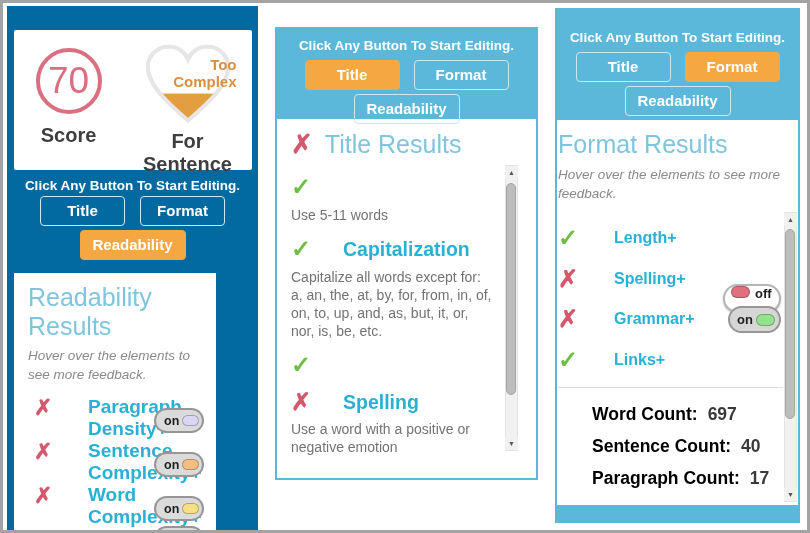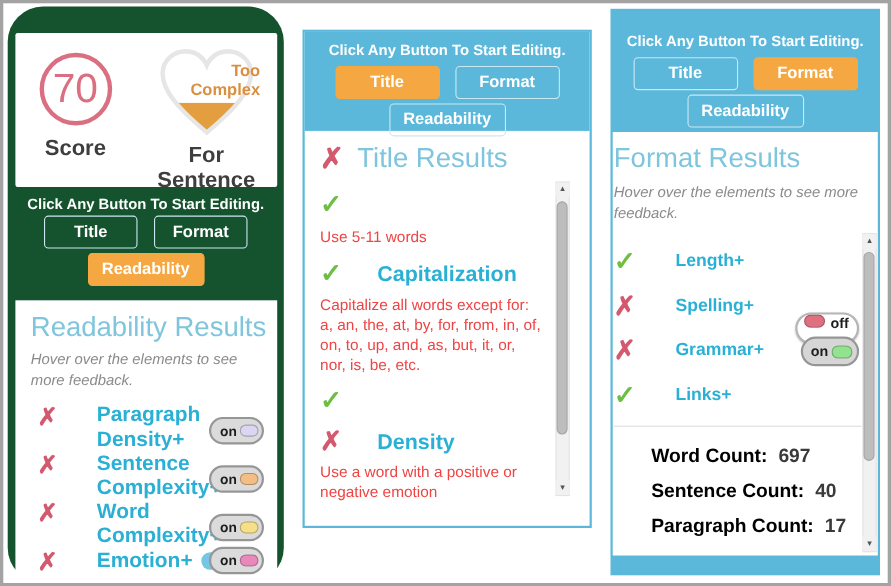--- a/index.html
+++ b/index.html
@@ -1,39 +1,39 @@
 <!DOCTYPE html>
 <html><head>
 <meta charset="utf-8">
 <style>
   * { margin:0; padding:0; box-sizing:border-box; }
   body { font-family:"Liberation Sans", sans-serif; background:#fff; }
   .page { position:relative; width:810px; height:533px; border:3px solid #a3a3a3; background:#ffffff; overflow:hidden; }
 
   
-  .panel-left { position:absolute; left:4px; top:3px; width:251px; height:524px; background:#14532d;border-radius:32px; }
+  .panel-left { position:absolute; left:4px; top:3px; width:251px; height:524px; background:#0369a1; }
   .score-card { position:absolute; left:7px; top:24px; width:238px; height:140px; background:#fff; border-radius:2px; display:flex; justify-content:space-around; align-items:flex-start; padding-top:10px; }
   .score-block { text-align:center; width:100px; }
   .score-circle { width:66px; height:66px; border:4px solid #d96f80; border-radius:50%; color:#d96f80; font-size:37px; display:flex; align-items:center; justify-content:center; margin:8px auto 0; }
   .score-label, .heart-label { font-size:20px; font-weight:bold; color:#3e3e3e; margin-top:10px; }
   .heart-block { text-align:center; width:120px; }
   .heart-wrap { position:relative; width:98px; height:88px; margin:0 auto; }
   .heart-text { position:absolute; left:0; right:0; top:16px; text-align:right; color:#d98f3f; font-size:15px; line-height:17px; font-weight:bold; }
   .heart-label { margin-top:2px; }
 
   .cta { text-align:center; color:#fdfefe; font-weight:bold; font-size:13.5px; }
   .panel-left .cta { position:absolute; left:0; right:0; top:172px; }
   .btn { display:inline-block; border-radius:4px; font-size:15px; font-weight:bold; color:#fff; text-align:center; line-height:28px; height:30px; cursor:pointer; background:transparent; border:1px solid #cbe8f2; font-family:"Liberation Sans", sans-serif; }
   .btn-solid { background:#f5a842; border:1px solid #f5a842; }
   .panel-left .row1 { position:absolute; top:190px; left:0; right:0; display:flex; justify-content:center; gap:15px; }
   .panel-left .row1 .btn { width:85px; }
   .panel-left .row2 { position:absolute; top:224px; left:0; right:0; text-align:center; }
   .panel-left .row2 .btn { width:106px; }
 
-  .results-card { position:absolute; left:7px; top:267px; width:238px; height:257px; background:#fff; overflow:hidden; padding:0 10px 0 14px; }
+  .results-card { position:absolute; left:7px; top:267px; width:202px; height:257px; background:#fff; overflow:hidden; padding:0 10px 0 14px; }
   .results-heading { font-size:25px; font-weight:400; color:#7ec5dd; margin-top:10px; }
   .hint { font-style:italic; color:#8a8a8a; font-size:13.5px; line-height:19px; margin-top:5px; }
   .litems { margin-top:12px; }
   .litem { position:relative; display:flex; align-items:flex-start; min-height:44px; padding-left:6px; }
   .x-icon { color:#d4586e; font-weight:bold; font-size:22px; width:30px; line-height:24px; flex:none; }
   .check-icon { color:#6fbe44; font-weight:bold; font-size:24px; width:30px; line-height:26px; flex:none; }
   .litem-label { margin-left:24px; width:132px; color:#2ab0d5; font-weight:bold; font-size:19px; line-height:22px; }
   .litem-label.nowrap { width:auto; white-space:nowrap; display:flex; align-items:center;justify-content:space-between; }
   .badge { display:inline-block; background:#76c6e1; color:#fff; font-size:10.5px; font-weight:bold; border-radius:9px; padding:3px 9px; margin-left:8px; line-height:10px; }
   .toggle { position:absolute; right:2px; width:50px; height:25px; border-radius:13px; background:#dbdbdb; border:2px solid #969696; display:flex; align-items:center; cursor:pointer; }
@@ -52,21 +52,21 @@
   
   .card-mid { position:absolute; left:272px; top:24px; width:263px; height:453px; border:2px solid #5bb8db; background:#fff; }
   .card-mid .card-header { background:#5bb8db; height:90px; padding-top:9px; }
   .card-mid .card-body { position:relative; height:359px; padding:0 14px; overflow:hidden; }
   .heading-row { display:flex; align-items:center; margin-top:10px; }
   .x-icon-lg { color:#d4586e; font-weight:bold; font-size:26px; margin-right:12px; }
   .mid-heading { font-size:25px; font-weight:400; color:#7ec5dd; }
   .clip { height:296px; overflow:hidden; }
   .mitem { display:flex; align-items:center; }
   .mitem .mtitle { margin-left:22px; color:#2ab0d5; font-weight:bold; font-size:19.5px; }
-  .mdesc { color:#ef4444; font-size:14px; line-height:18px; margin-top:6px; padding-right:30px; }
+  .mdesc { color:#737373; font-size:14px; line-height:18px; margin-top:6px; padding-right:30px; }
   .mt14 { margin-top:14px; } .mt12 { margin-top:12px; }
   .more-link { font-style:italic; color:#701a75; font-size:13.5px; margin-top:20px; padding-left:10px; cursor:pointer; }
 
   
   .scrollbar { position:absolute; width:13px; background:#f1f1f1; border:1px solid #e3e3e3; display:flex; flex-direction:column; align-items:center; }
   .scroll-arrow { width:13px; height:13px; font-size:7px; color:#555; text-align:center; line-height:13px; flex:none; background:#f1f1f1; cursor:pointer; }
   .scroll-track { flex:1; width:13px; position:relative; }
   .scroll-thumb { position:absolute; left:1px; width:10px; background:#bdbdbd; border:1px solid #a5a5a5; border-radius:5px; cursor:pointer; }
   .card-mid .scrollbar { right:18px; top:46px; height:286px; }
   .card-mid .scroll-thumb { top:4px; height:212px; }
@@ -201,21 +201,21 @@
         <div class="mitem mt12">
           <span class="check-icon">✓</span>
           <span class="mtitle">Capitalization</span>
         </div>
         <div class="mdesc">Capitalize all words except for: a, an, the, at, by, for, from, in, of, on, to, up, and, as, but, it, or, nor, is, be, etc.</div>
         <div class="mitem mt12">
           <span class="check-icon">✓</span>
         </div>
         <div class="mitem mt12">
           <span class="x-icon" style="font-size:24px;">✗</span>
-          <span class="mtitle" style="margin-left:22px;">Density</span>
+          <span class="mtitle" style="margin-left:22px;">Spelling</span>
         </div>
         <div class="mdesc">Use a word with a positive or negative emotion</div>
       </div>
       <div class="more-link">+ More Title Tips</div>
       <div class="scrollbar">
         <div class="scroll-arrow">▲</div>
         <div class="scroll-track">
           <div class="scroll-thumb"></div>
         </div>
         <div class="scroll-arrow">▼</div>

